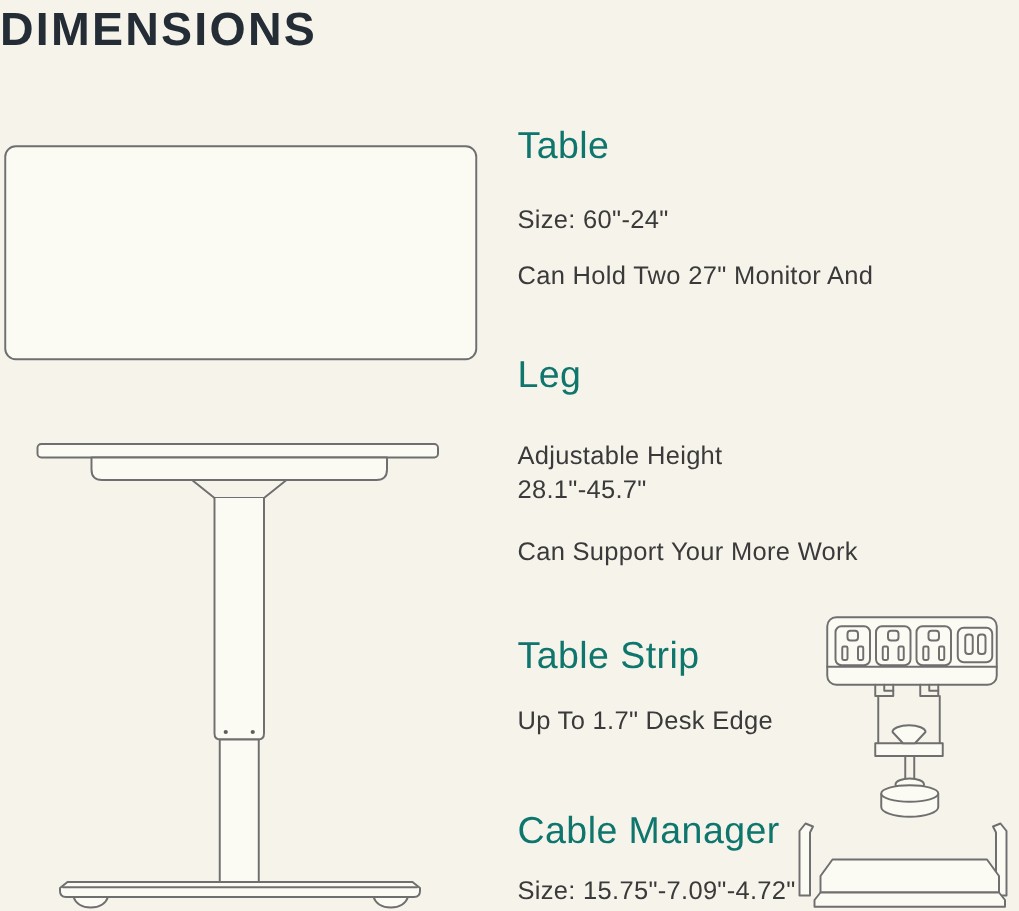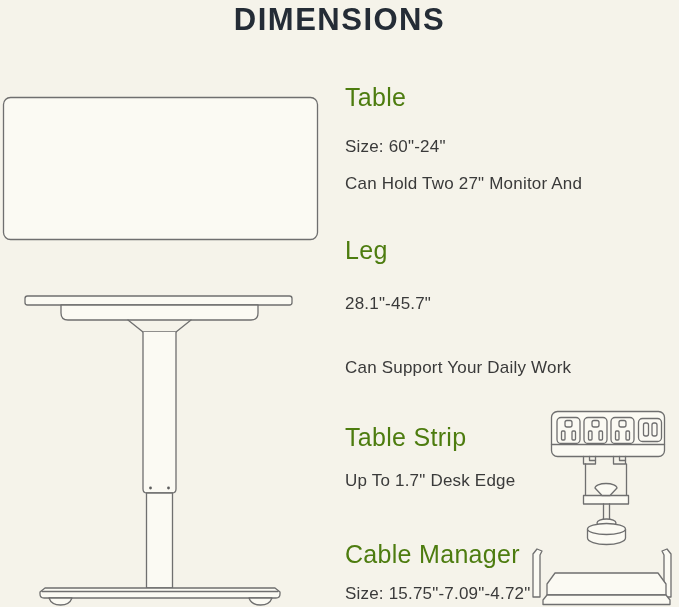--- a/index.html
+++ b/index.html
@@ -7,30 +7,29 @@
     width: 679px; height: 607px;
     position: relative;
     overflow: hidden;
     background: #F5F3EA;
     font-family: "Liberation Sans", sans-serif;
     color: #2e2e2e;
   }
   .abs { position: absolute; }
   .title {
     top: 2px; left: 0; width: 679px;
-    text-align: center;
     font-size: 31px;
     font-weight: bold;
     letter-spacing: 1.5px;
     color: #242C36;
   }
   .heading {
     font-size: 25px;
     font-weight: 400;
-    color: #4d7c0f;
+    color: #0f766e;
     letter-spacing: 0.3px;
   }
   .body-text {
     font-size: 17px;
     font-weight: 400;
     color: #3a3a3a;
     letter-spacing: 0.2px;
     line-height: 23px;
   }
   .drawing svg { display: block; }
@@ -73,23 +72,24 @@
 </div>
 
 <div class="abs heading" style="left:345px; top:83px;">Table</div>
 <div class="abs body-text" style="left:345px; top:135px;">Size: 60"-24"</div>
 <div class="abs body-text" style="left:345px; top:172px;">
   <div>Can Hold Two 27" Monitor And</div>
 </div>
 
 <div class="abs heading" style="left:345px; top:236px;">Leg</div>
 <div class="abs body-text" style="left:345px; top:292px;">
+  <div>Adjustable Height</div>
   <div>28.1"-45.7"</div>
 </div>
-<div class="abs body-text" style="left:345px; top:356px;">Can Support Your Daily Work</div>
+<div class="abs body-text" style="left:345px; top:356px;">Can Support Your More Work</div>
 
 <div class="abs heading" style="left:345px; top:423px;">Table Strip</div>
 <div class="abs body-text" style="left:345px; top:469px;">Up To 1.7" Desk Edge</div>
 
 <div class="abs heading" style="left:345px; top:540px;">Cable Manager</div>
 <div class="abs body-text" style="left:345px; top:582px;">Size: 15.75"-7.09"-4.72"</div>
 
 <div class="abs drawing" style="left:540px; top:402px;">
   <svg width="132" height="148" viewBox="0 0 132 148">
 

